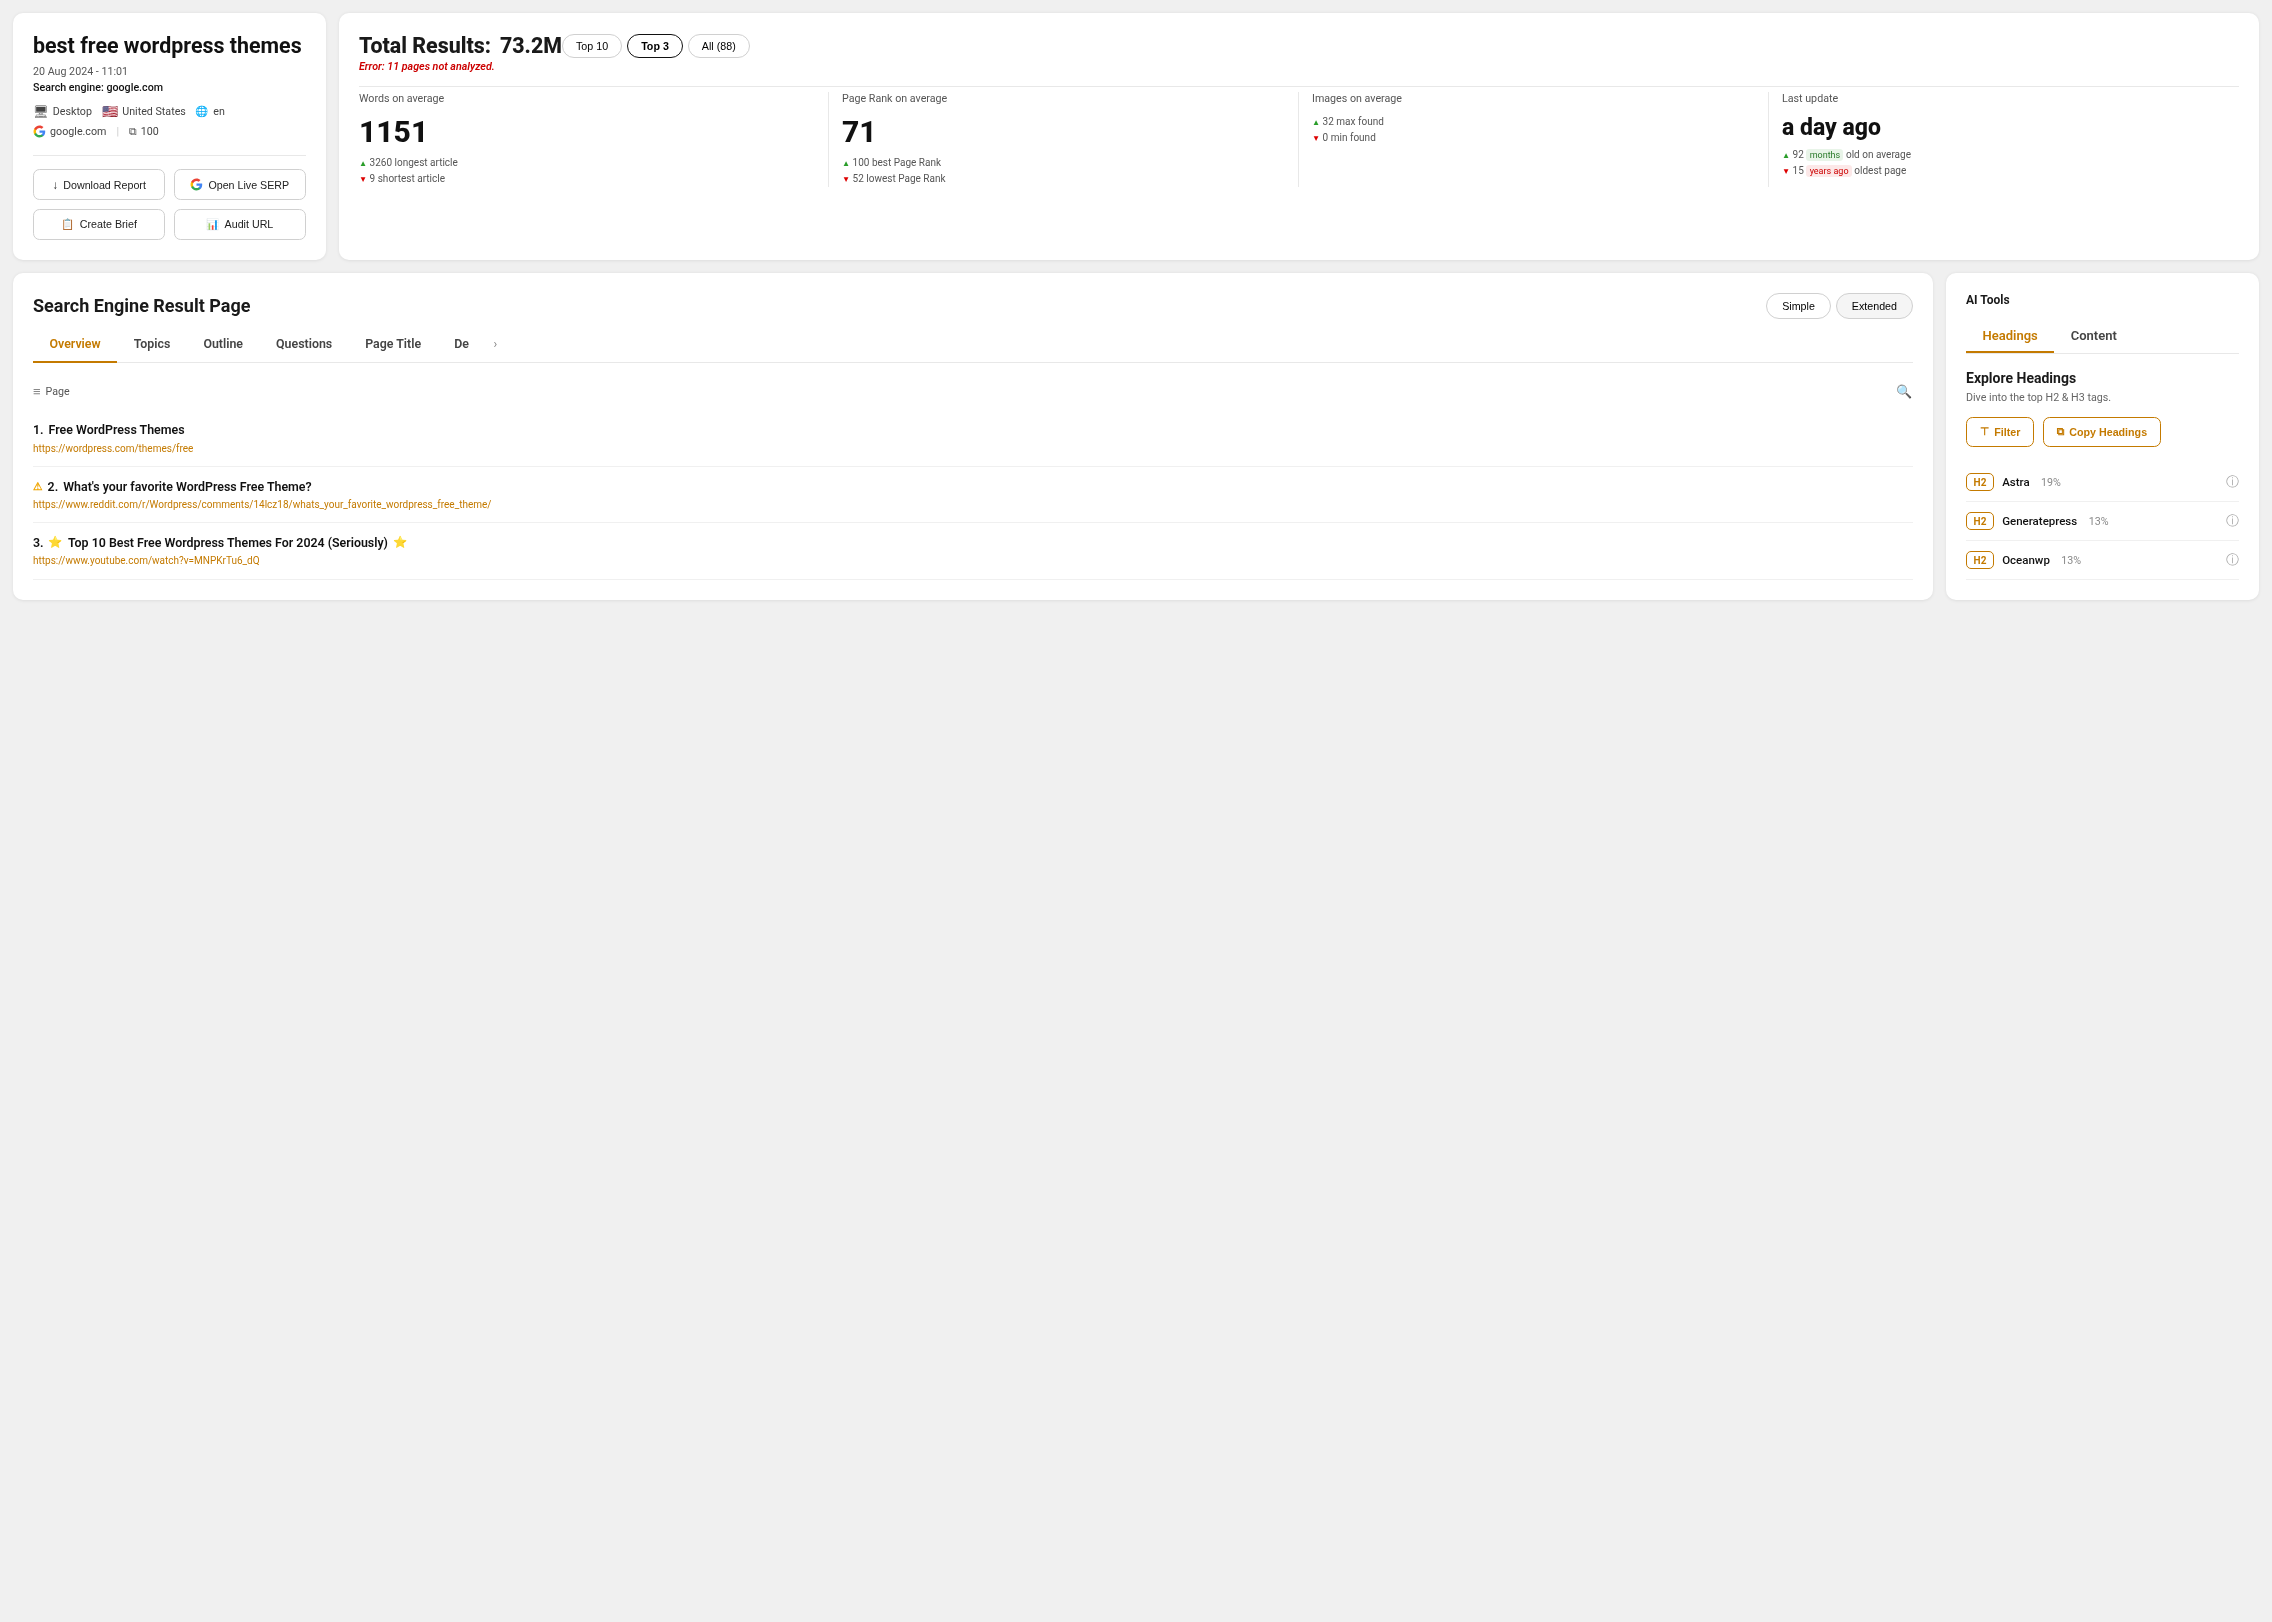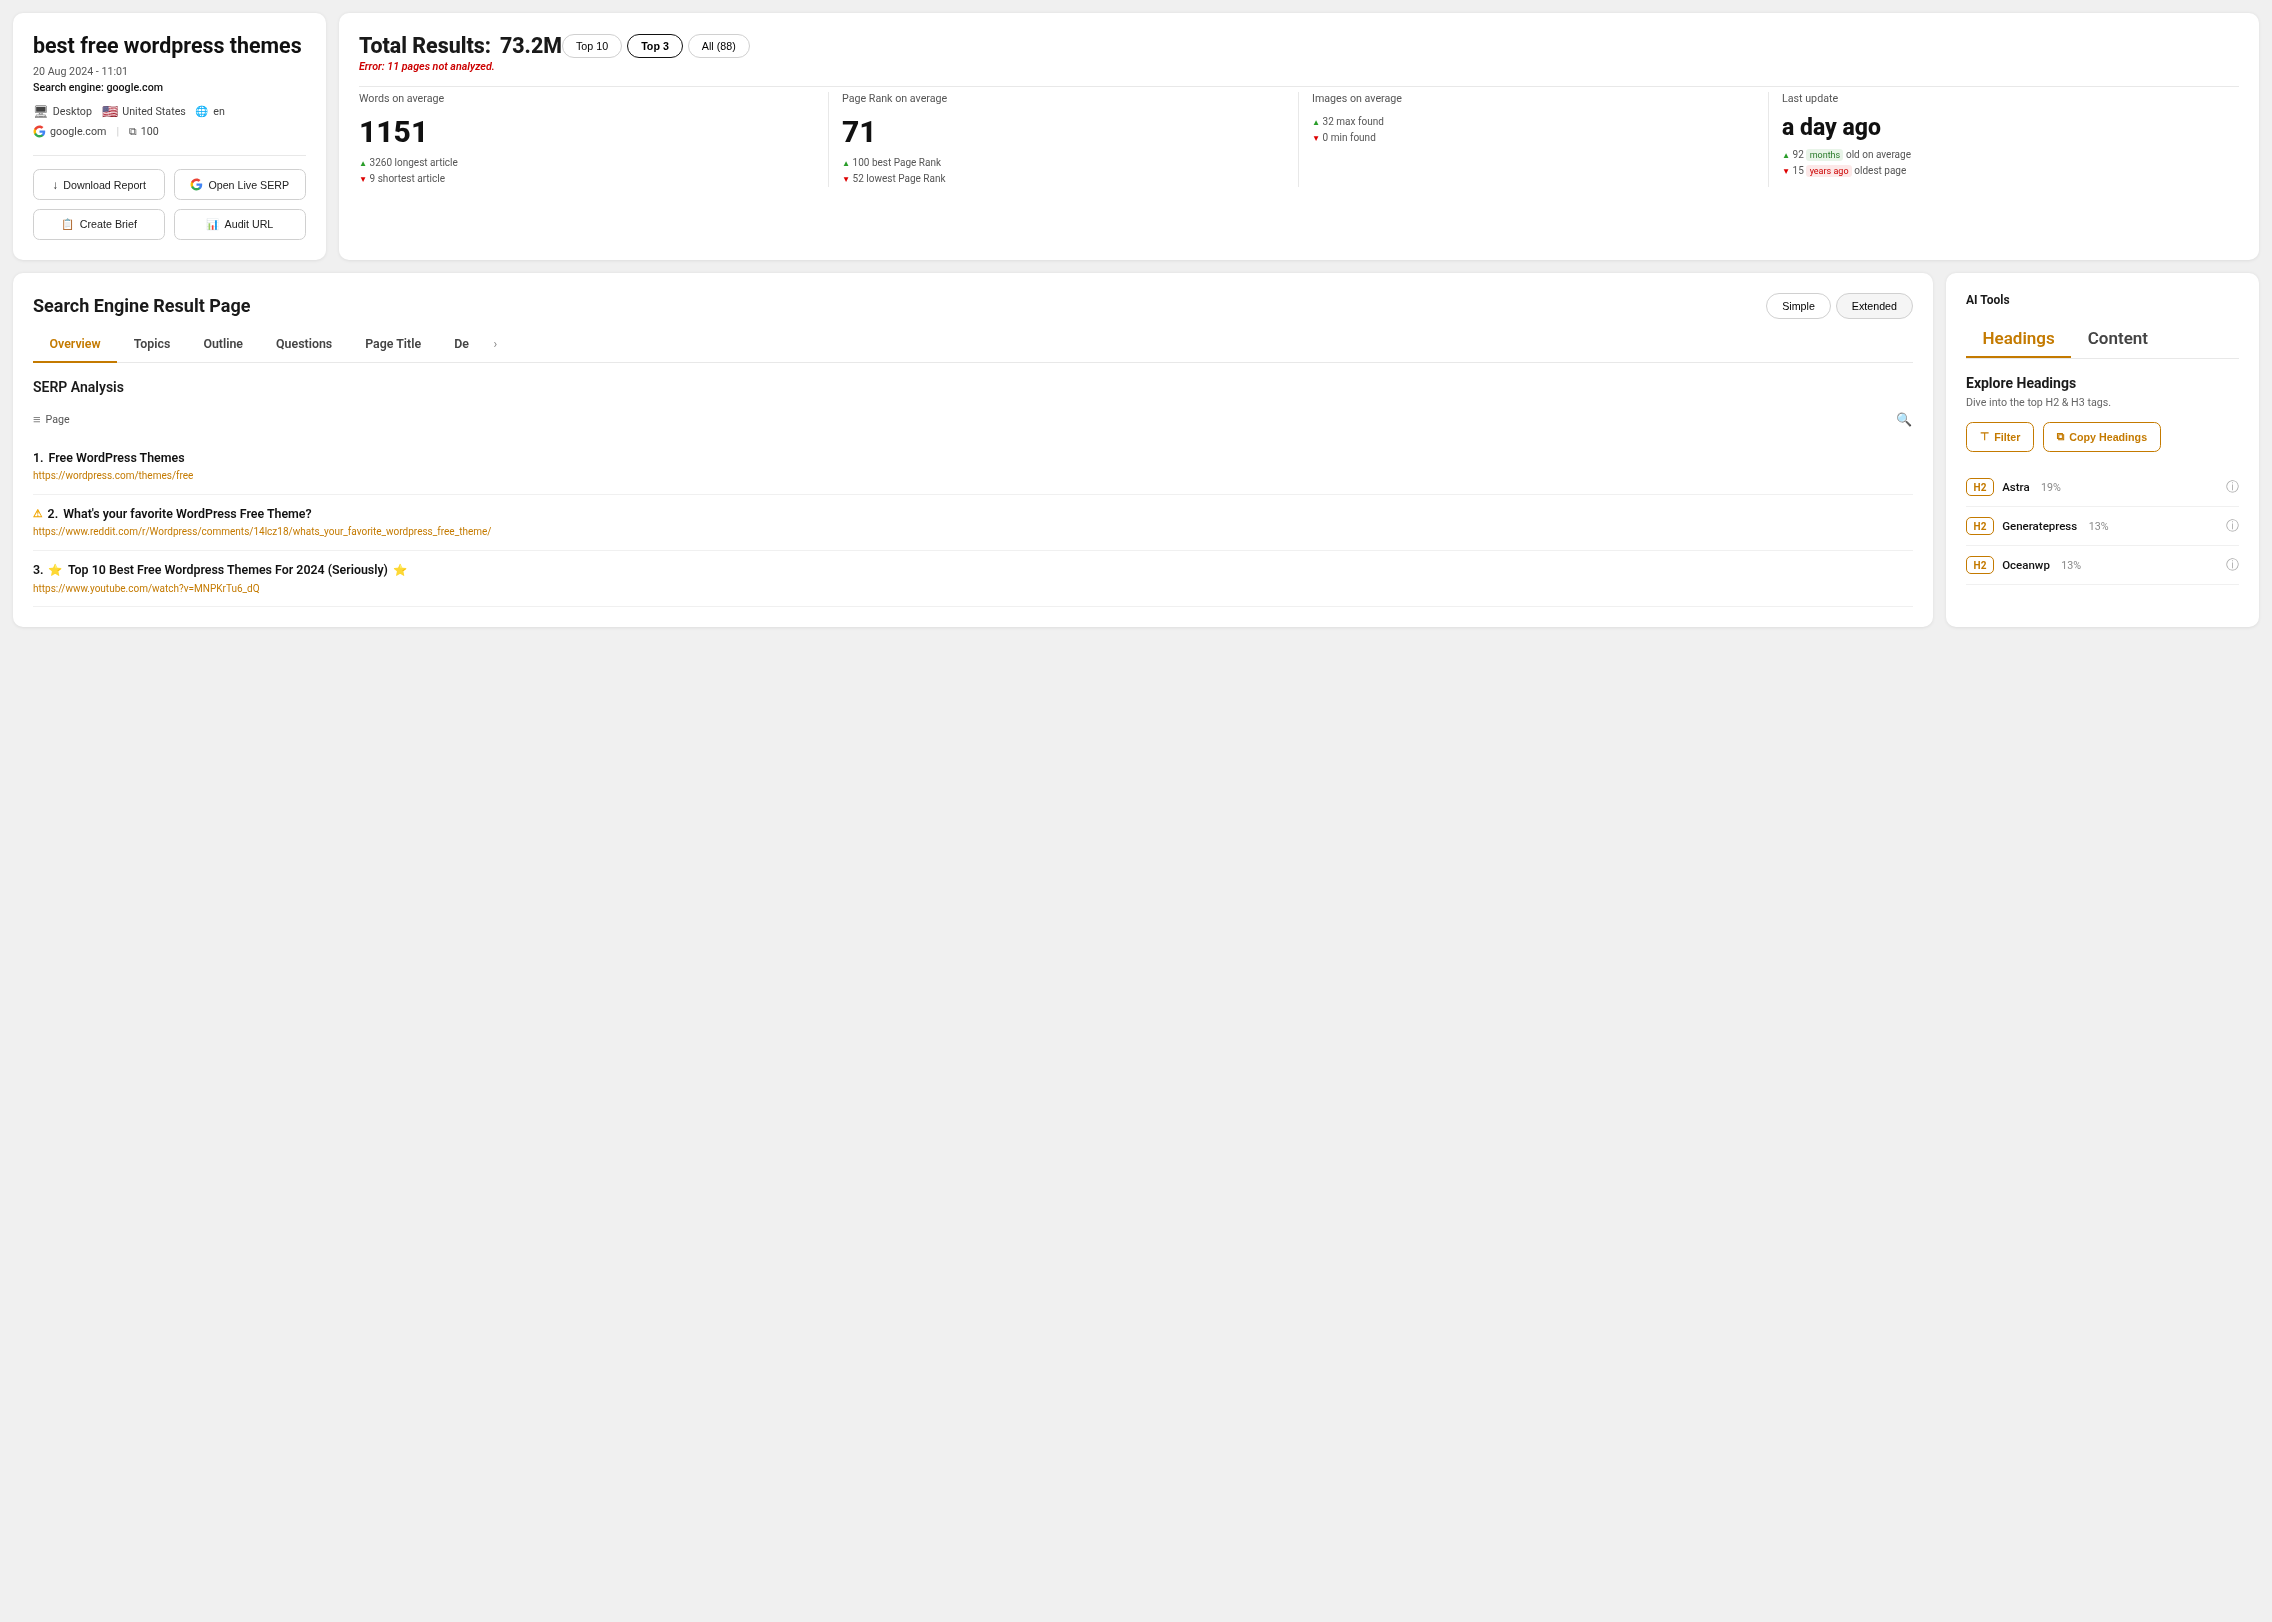--- a/index.html
+++ b/index.html
@@ -337,21 +337,21 @@
 
     .ai-tabs {
       display: flex;
       border-bottom: 0.8px solid #e8e8e8;
       margin-bottom: 16.5px;
       gap: 0;
     }
 
     .ai-tab {
       padding: 8.2px 16.5px;
-      font-size: 17px;
+      font-size: 13px;
       font-weight: 600;
       cursor: pointer;
       color: #444;
       border-bottom: 1.6px solid transparent;
       margin-bottom: -0.8px;
     }
 
     .ai-tab.active {
       color: #c47a00;
       border-bottom: 2.1px solid #c47a00;
@@ -573,21 +573,20 @@
     <div class="tabs-row">
       <div class="tab active">Overview</div>
       <div class="tab">Topics</div>
       <div class="tab">Outline</div>
       <div class="tab">Questions</div>
       <div class="tab">Page Title</div>
       <div class="tab">De</div>
       <div class="tab-more">›</div>
     </div>
 
-    <div class="serp-analysis-title">SERP Analysis</div>
 
     <div class="page-row">
       <div class="page-row-left">
         <span style="font-size:13px;color:#888;">≡</span>
         <span>Page</span>
       </div>
       <span style="color:#888;font-size:13px;cursor:pointer;">🔍</span>
     </div>
 
     <div class="list-items">

